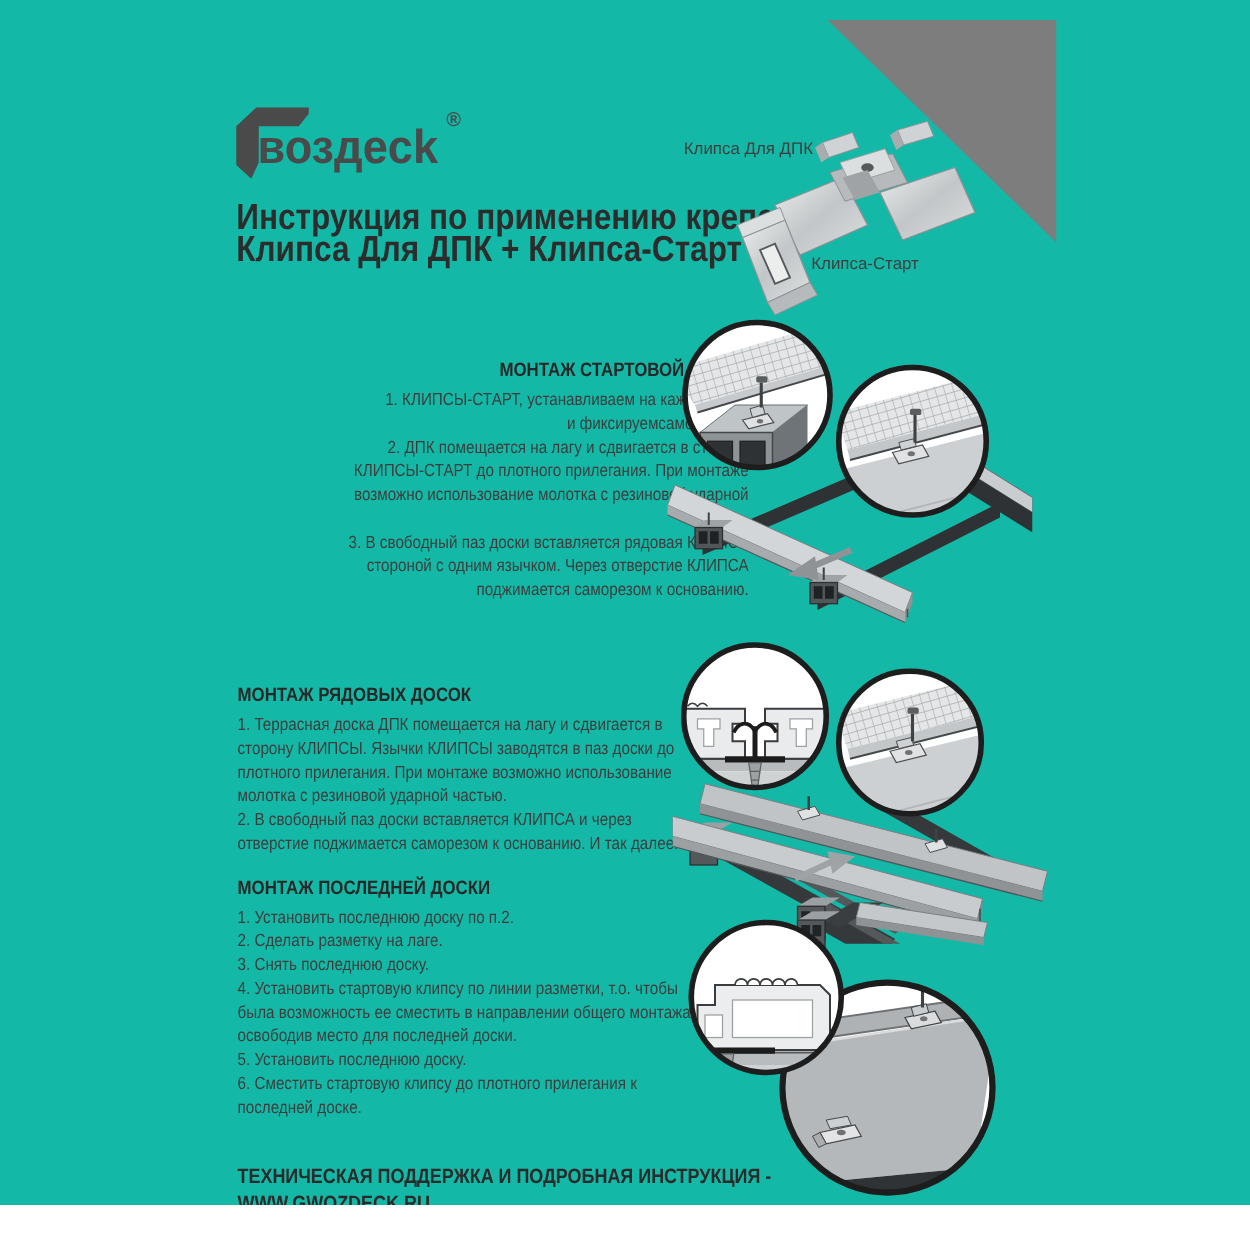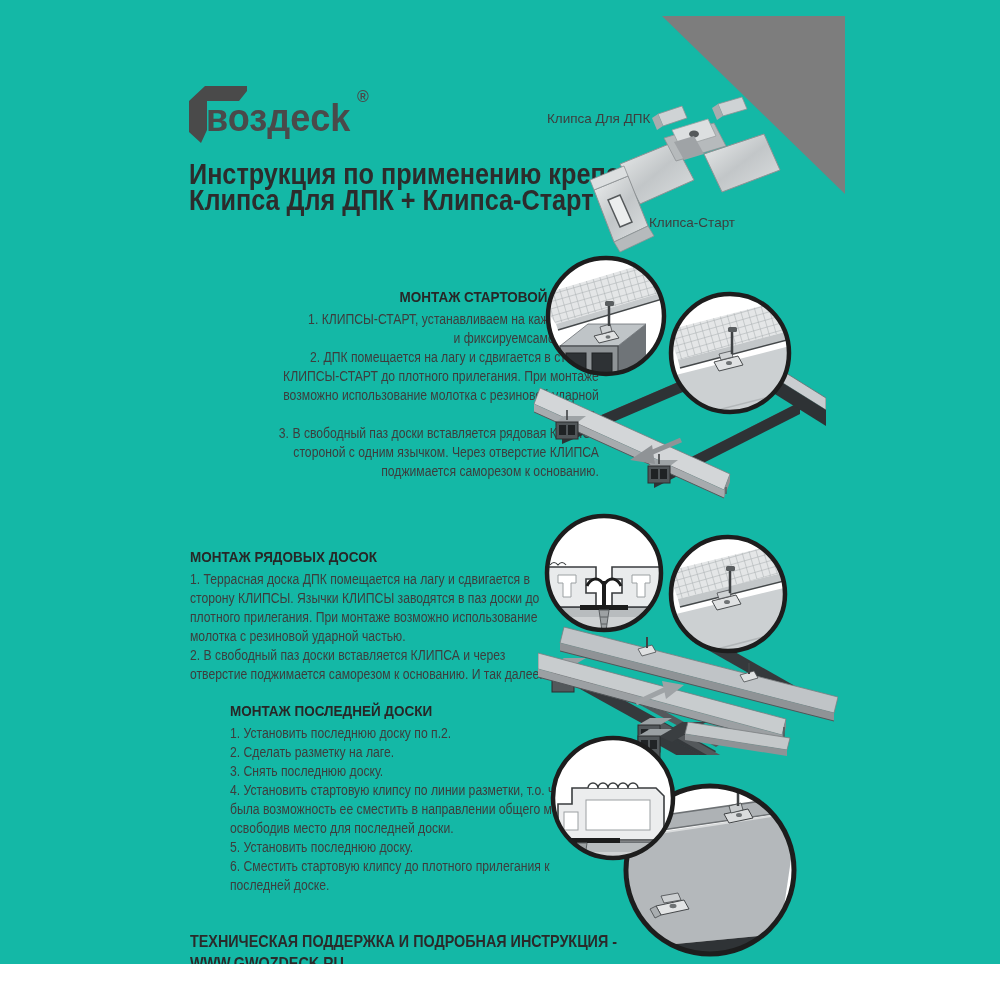--- a/index.html
+++ b/index.html
@@ -12,29 +12,29 @@
   .logo-mark{left:188px;top:85px;width:62px;height:58px;}
   .logo-text{left:206px;top:97px;font-size:38px;font-weight:bold;color:#4a4a4a;
              letter-spacing:0;transform:scaleX(0.95);transform-origin:0 0;white-space:pre;}
   .logo-reg{left:357px;top:88px;font-size:16px;font-weight:bold;color:#4a4a4a;}
   .doc-title{left:189px;top:161px;font-size:29px;font-weight:bold;line-height:26px;
              color:#2c2c2c;white-space:pre;}
 
   
   .label{font-size:13.5px;color:#3e3e3e;white-space:pre;}
   .label-dpk{left:547px;top:111px;}
-  .label-start{left:649px;top:215px;}
+  .label-start{left:649px;top:203px;}
 
   
   .sec{left:190px;width:470px;}
   .sec h2{margin:0 0 4px 0;font-size:15.5px;font-weight:bold;line-height:18px;
           color:#272727;white-space:pre;transform:scaleX(0.87);transform-origin:0 0;}
   .sec .body{font-size:14px;line-height:19px;color:#3d3d3d;white-space:pre;
              transform:scaleX(0.87);transform-origin:0 0;}
-  .sec1{top:288px;text-align:right;} .sec2{top:548px;} .sec3{top:702px;margin-left:40px;}
+  .sec1{top:288px;text-align:right;} .sec2{top:548px;} .sec3{top:702px;}
 
   .footer{left:190px;top:931px;font-size:16.5px;font-weight:bold;line-height:21.5px;
           color:#2a2a2a;white-space:pre;transform:scaleX(0.87);transform-origin:0 0;}
 
   svg{display:block;}
 </style>
 </head>
 <body>
 
 <div class="page">

